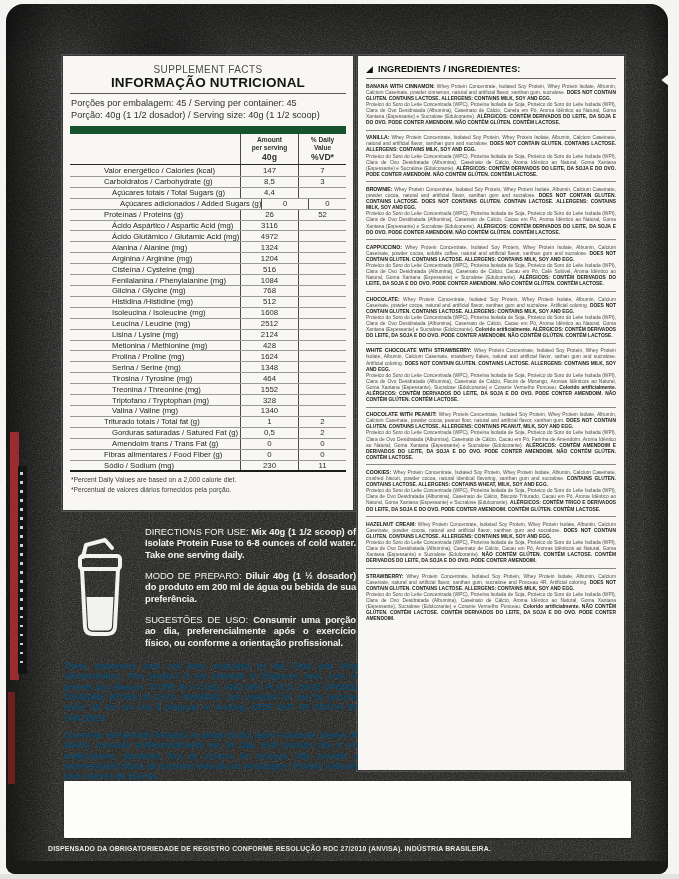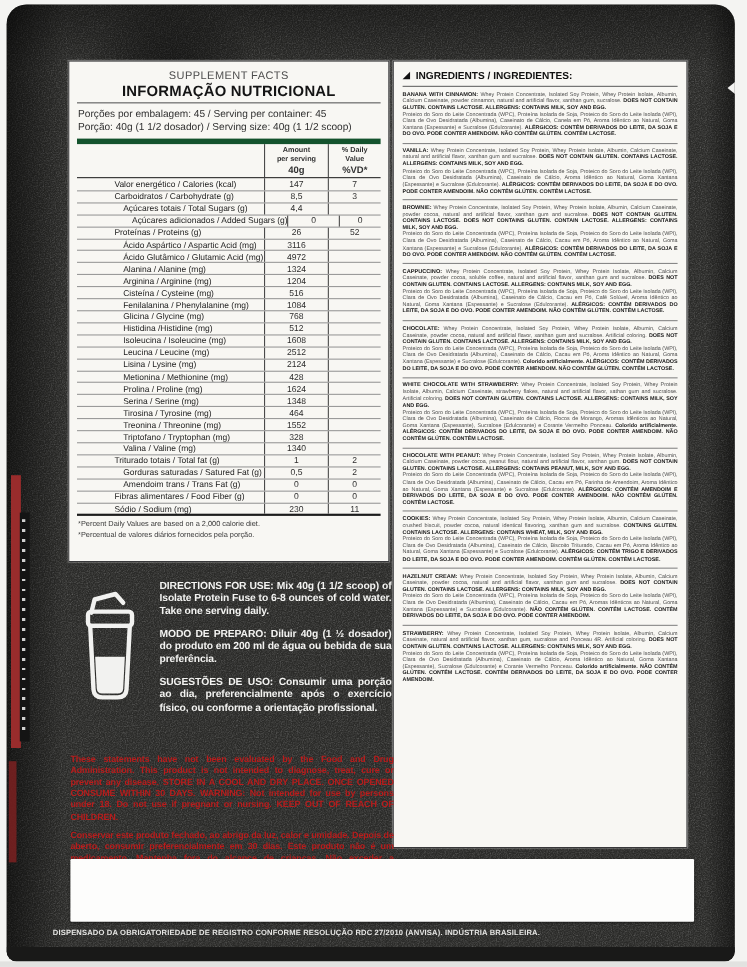--- a/index.html
+++ b/index.html
@@ -33,21 +33,21 @@
   
   .panel { position:absolute; background:#f8f7f3; border:1.6px solid #38383a; color:#2d2d2d;
            box-shadow:0 0 0 1px rgba(255,255,255,.15); }
 
   
   .facts { left:62px; top:55px; width:292px; height:456px; padding:6px 7px 4px 7px; }
   .f-title-en { text-align:center; font-size:10px; letter-spacing:.4px; color:#4c4c4c; padding-top:2px;}
   .f-title-pt { text-align:center; font-size:13.5px; font-weight:bold; color:#141414; letter-spacing:.2px;
                 padding-bottom:3px; border-bottom:1px solid #5a5a5a; }
   .f-servings { font-size:9.2px; color:#303030; padding:3px 1px 4px 1px; line-height:1.35;
-                border-bottom:5px solid #14532d; }
+                border-bottom:8px solid #14532d; }
   .f-head { display:flex; align-items:stretch; border-bottom:1.4px solid #2a2a2a; }
   .f-head .sp { flex:1; }
   .f-col { width:58px; border-left:1px solid #4a4a4a; text-align:center; font-size:6.6px; font-weight:bold;
            color:#333; padding:2px 0 1px 0; line-height:1.25; }
   .f-col.dv { width:48px; }
   .f-col .big { font-size:8.6px; }
   .f-rows {}
   .f-row { display:flex; align-items:center; height:10.92px; border-top:.6px solid #9a9a9a; }
   .f-row:first-child { border-top:none; }
   .f-row .lbl { flex:1; font-size:7.7px; color:#232323; white-space:nowrap; padding-left:3px;margin-left:31px; }
@@ -70,24 +70,24 @@
   .flavor p { font-size:4.9px; line-height:1.24; text-align:justify; color:#4c4c4c; }
   .flavor .nm { font-weight:bold; color:#161616; font-size:5.1px; }
   .flavor b { font-weight:bold; color:#1b1b1b; }
 
   
   .directions { position:absolute; left:64px; top:524px; width:292px; height:126px; display:flex; gap:9px;
                 color:#f3f3f1; }
   .shaker-wrap { width:72px; display:flex; align-items:center; justify-content:center; }
   .dir-text { flex:1; display:flex; flex-direction:column; justify-content:space-between; padding:2px 0; }
   .dir-text p { font-size:9.4px; line-height:1.22; text-align:justify; font-weight:600; letter-spacing:-.1px;}
-  .dir-text b { font-weight:700; }
-
-  
-  .disclaimer { position:absolute; left:64px; top:686px; width:294px; color:#b91c1c; }
+  .dir-text b { font-weight:400; }
+
+  
+  .disclaimer { position:absolute; left:64px; top:662px; width:294px; color:#0c4a6e; }
   .disclaimer p { font-size:8.15px; line-height:1.27; text-align:justify; font-weight:600;
                   margin-bottom:7px; letter-spacing:-.1px; }
   .disclaimer b { font-weight:800; }
 
   
   .white-bar { position:absolute; left:64px; top:781px; width:567px; height:57px; background:#fdfdfc;
                border-radius:1px; box-shadow:0 1px 2px rgba(0,0,0,.4); }
   .footer-note { position:absolute; left:48px; top:845px; width:580px; color:#e6e6e4; font-size:6.9px;
                  font-weight:bold; letter-spacing:.15px; white-space:nowrap; }
 </style>

